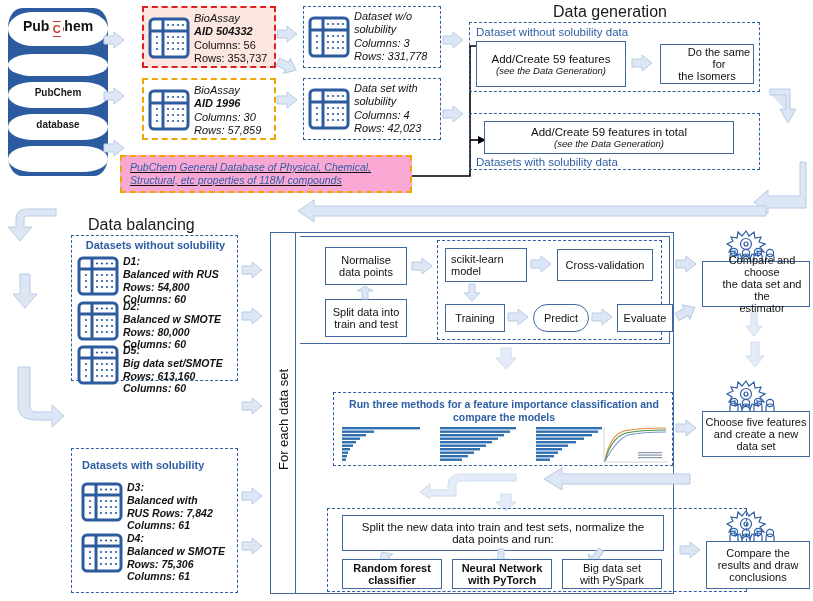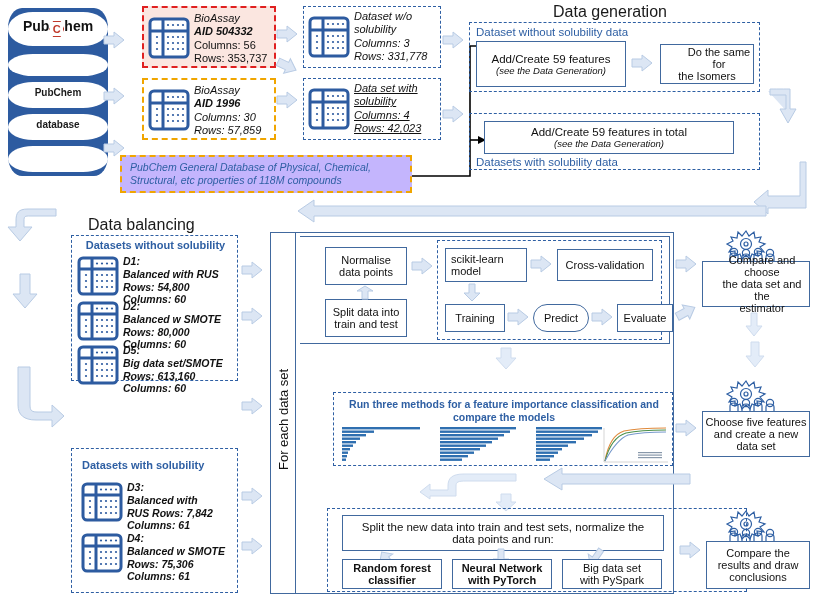--- a/index.html
+++ b/index.html
@@ -15,21 +15,21 @@
   .ital{font-style:italic;}
   .bold{font-weight:bold;}
   .blue{color:#2e5fa3;}
   .ctr{text-align:center;}
 
   
   .solidbox{border:1.3px solid #41699e;background:#fff;display:flex;align-items:center;justify-content:center;text-align:center;}
   .dashblue{border:1.6px dashed #2e5fa3;}
   .dashred{border:2px dashed #e02020;background:#fbe6e0;}
   .dashorange{border:2px dashed #f0a500;background:#ffffff;}
-  .dashgrey{border:2px dashed #f0a500;background:#c4b5fd;}
+  .dashgrey{border:2px dashed #f0a500;background:#f9a8d4;text-decoration:underline;}
 
   
   .heading{font-size:16px;color:#1a1a1a;}
 
   
   .cyl{position:absolute;}
   .cyl .face{position:absolute;left:0;width:100%;background:#fff;border-radius:50%/100%;}
 
   
   .ticon{position:relative;}
@@ -231,21 +231,21 @@
           <circle cx="24" cy="25" r="1.1"></circle>
           <circle cx="29" cy="25" r="1.1"></circle>
           <circle cx="34" cy="25" r="1.1"></circle>
         <circle cx="19" cy="31" r="1.1"></circle>
           <circle cx="24" cy="31" r="1.1"></circle>
           <circle cx="29" cy="31" r="1.1"></circle>
           <circle cx="34" cy="31" r="1.1"></circle>
       </g>
     </svg>
   </div>
-  <div class="abs t ital" style="left:50px;top:3px;width:86px;text-decoration:underline;">
+  <div class="abs t ital" style="left:50px;top:3px;width:86px;">
     <div>Data set with</div>
     <div>solubility</div>
     <div>Columns: 4</div>
     <div>Rows: 42,023</div>
   </div>
 </div>
 
 <svg class="abs" style="left:443px;top:32px;" width="24" height="18">
     <use href="#chevR"></use>
   </svg>

